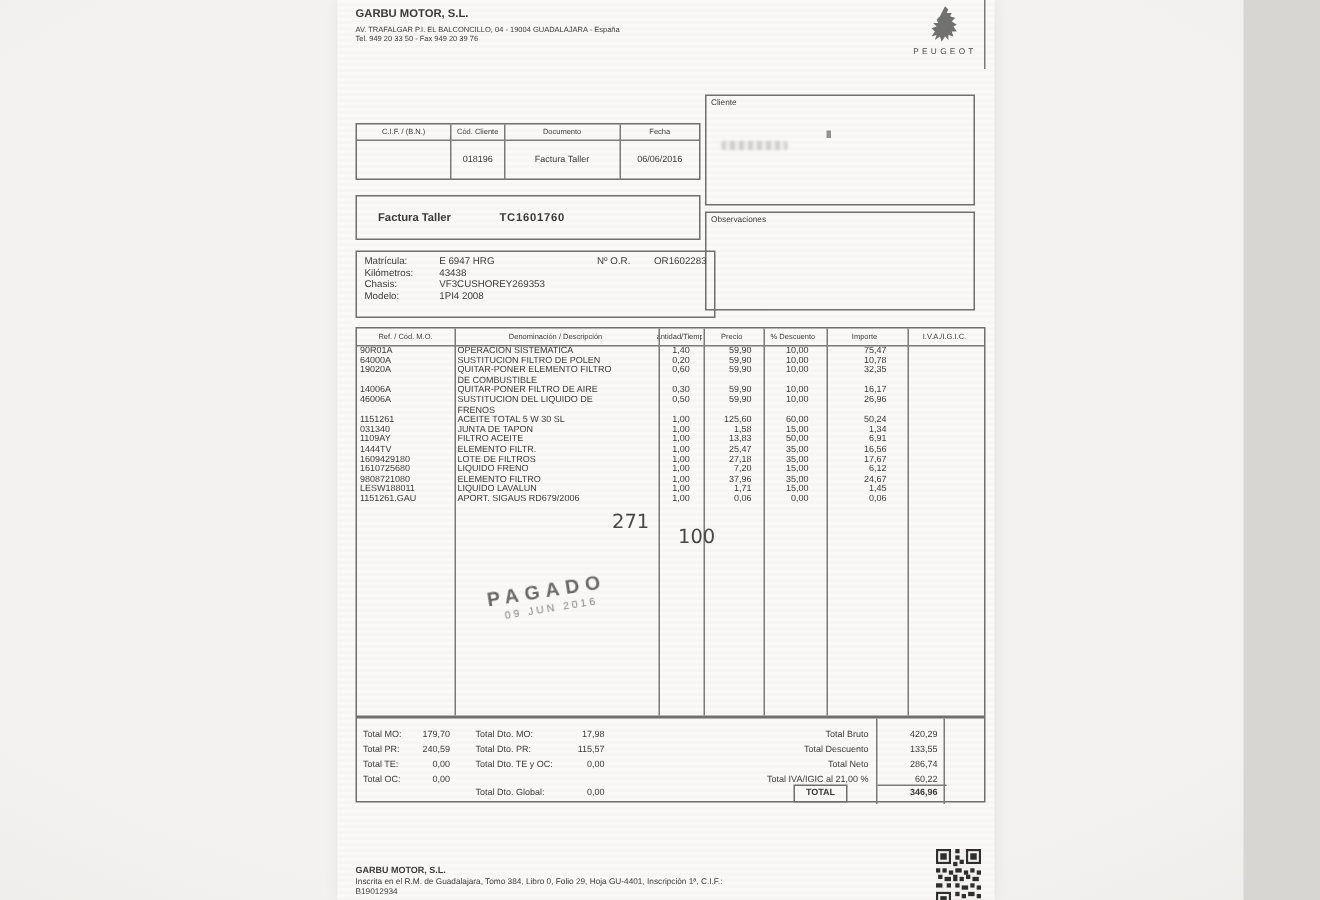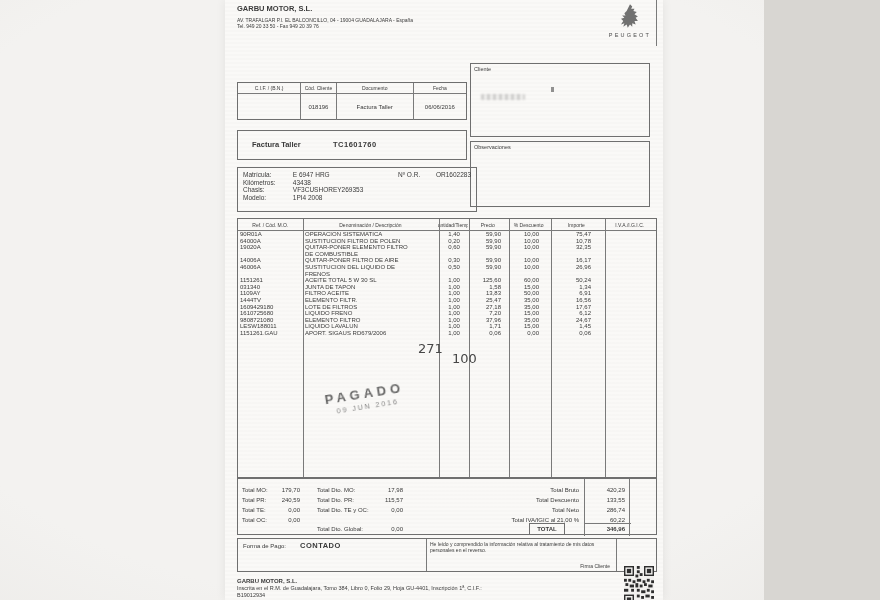--- a/index.html
+++ b/index.html
@@ -1,17 +1,17 @@
 <!DOCTYPE html>
 <html><head>
 <meta charset="utf-8">
 <style>
   html,body{margin:0;padding:0;background:#d8d6d2;}
   #scene{
-    position:relative;width:764px;height:600px;overflow:hidden;
+    position:relative;width:829px;height:600px;overflow:hidden;
     background:radial-gradient(120% 100% at 50% 45%, #f3f2f0 55%, #e9e7e4 90%, #dddbd7 100%);
     font-family:"Liberation Sans", sans-serif;color:#3a3a3a;
   }
   .abs{position:absolute;box-sizing:border-box;}
   .b{border:1px solid #6f6f6f;}
   .page{
     background:#faf9f7;
     box-shadow:0 0 10px rgba(0,0,0,.07);
     background-image:repeating-linear-gradient(0deg, rgba(0,0,0,.012) 0 2px, transparent 2px 4px);
   }
@@ -284,21 +284,21 @@
           <div class="c c-desc">APORT. SIGAUS RD679/2006</div>
           <div class="c c-qty">1,00</div>
           <div class="c c-price">0,06</div>
           <div class="c c-dto">0,00</div>
           <div class="c c-imp">0,06</div>
           <div class="c c-iva"></div>
         </div>
       </div>
   </div>
 
-  <div class="abs wm" style="left:418px;top:341px;">271</div>
+  <div class="abs wm" style="left:408px;top:341px;">271</div>
   <div class="abs wm" style="left:452px;top:351px;">100</div>
 
   <div class="abs stamp" style="left:325px;top:386px;">
     <div class="s1">PAGADO</div>
     <div class="s2">09 JUN 2016</div>
   </div>
 
   <div class="abs b scan" style="left:237px;top:478px;width:420px;height:57px;">
     <div class="abs" style="left:4px;top:6px;width:58px;">
 
@@ -379,28 +379,20 @@
           <div class="trowline">
             <span class="lbl rgt">60,22</span>
           </div>
         </div>
       <div class="hl" style="left:0;top:44px;width:46px;"></div>
       <div class="abs t6 bold rgt" style="left:0;top:47px;width:40px;">346,96</div>
     </div>
     <div class="abs b t6 bold ctr" style="left:291px;top:44px;width:36px;height:12px;line-height:11px;">TOTAL</div>
   </div>
 
-  <div class="abs b scan" style="left:237px;top:538px;width:420px;height:34px;">
-    <span class="abs t6" style="left:5px;top:4px;">Forma de Pago:</span>
-    <span class="abs t75 bold" style="left:62px;top:3px;letter-spacing:.5px;">CONTADO</span>
-    <div class="vl" style="left:188px;"></div>
-    <div class="abs t5" style="left:192px;top:3px;width:178px;line-height:5.8px;">He leído y comprendido la información relativa al tratamiento de mis datos personales en el reverso.</div>
-    <div class="abs t5 rgt" style="left:300px;top:24px;width:72px;">Firma Cliente</div>
-    <div class="vl" style="left:378px;"></div>
-  </div>
 
   <div class="abs scan" style="left:237px;top:578px;width:400px;">
     <div class="t6 bold">GARBU MOTOR, S.L.</div>
     <div class="t55">Inscrita en el R.M. de Guadalajara, Tomo 384, Libro 0, Folio 29, Hoja GU-4401, Inscripción 1ª, C.I.F.:</div>
     <div class="t55">B19012934</div>
   </div>
 
   <svg class="abs" style="left:624px;top:566px;" width="30" height="40" viewBox="0 0 21 28">
     <rect x="0" y="0" width="21" height="28" fill="#f2f1ef"></rect>
     <g fill="#2e2e2e">

